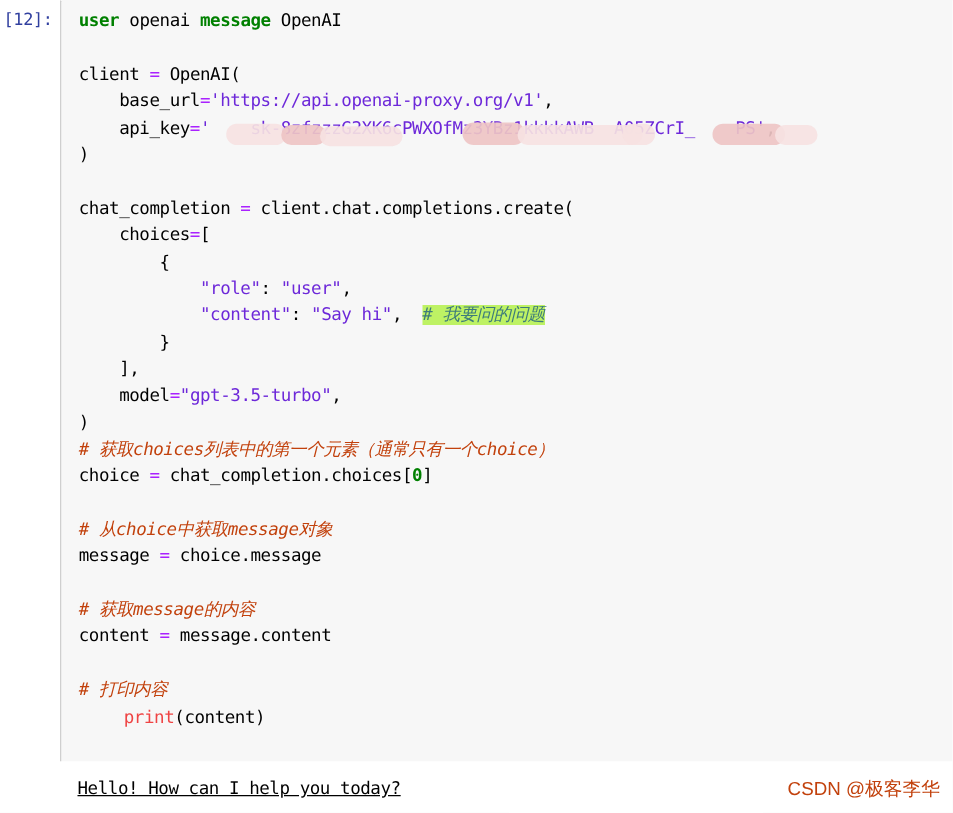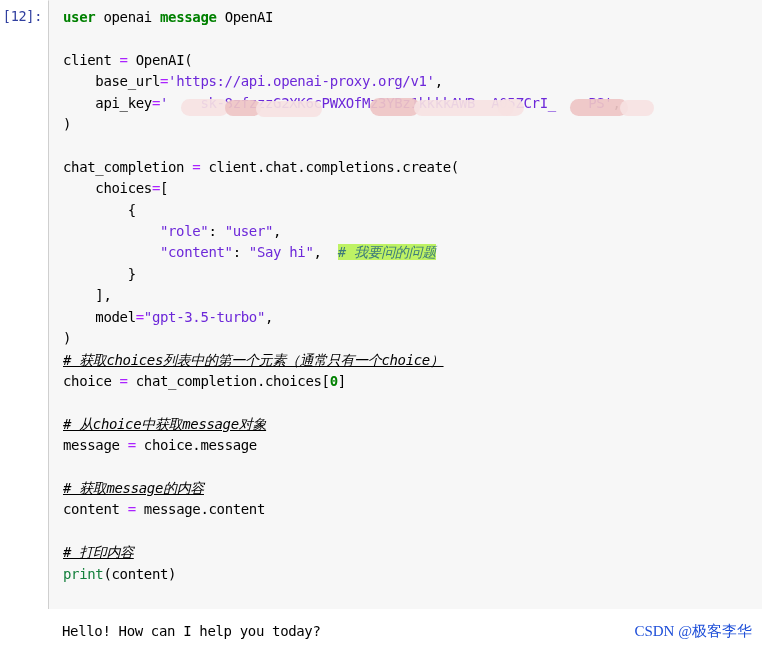--- a/index.html
+++ b/index.html
@@ -63,26 +63,26 @@
     font-size: 14px;
     line-height: 21.4px;
     color: #000000;
     white-space: pre;
     letter-spacing: -0.35px;
     tab-size: 4;
   }
 
   
   .k   { color: #008000; font-weight: bold; }      
-  .nb  { color: #15803d; }                          
+  .nb  { color: #ef4444; margin-left: 36px; }                          
   .n   { color: #000000; }                          
   .o   { color: #AA22FF; }                          
   .p   { color: #000000; }                          
   .s   { color: #6d28d9; }                          
-  .c   { color: #000000; font-style: italic; text-decoration: underline; }      
+  .c   { color: #c2410c; font-style: italic; }      
   .c-hl{ color: #3D7B7B; font-style: italic; background: #bef264; }
   .mi  { color: #008000; font-weight: bold; }       
 
   
   .redact {
     position: absolute;
     border-radius: 10px;
     background: #f2d4d4;
     opacity: 0.92;
     pointer-events: none;
@@ -90,20 +90,21 @@
   .redact.soft { background: #f6e2e2; }
   .redact.hard { background: #eec4c4; }
 
   
   .output-row {
     position: absolute;
     left: 0;
     width: 762px;
     display: flex;
     align-items: flex-start;
+    text-decoration: underline;
   }
   .output-prompt {
     width: 48px;
     flex: 0 0 48px;
   }
   .output-area {
     flex: 1 1 auto;
     padding: 8px 0 0 14px;
     box-sizing: border-box;
   }
@@ -115,23 +116,23 @@
     line-height: 21px;
     color: #000000;
     white-space: pre;
     letter-spacing: -0.35px;
   }
 
   .watermark {
     position: absolute;
     right: 10px;
     bottom: 9px;
-    font-family: Liberation Serif, serif;
+    font-family: Liberation Sans, sans-serif;
     font-size: 15px;
-    color: #1d4ed8;
+    color: #c2410c;
     user-select: none;
     white-space: nowrap;
   }
 </style>
 </head>
 <body>
 
 <div class="notebook">
 
   <div class="cell-row">

